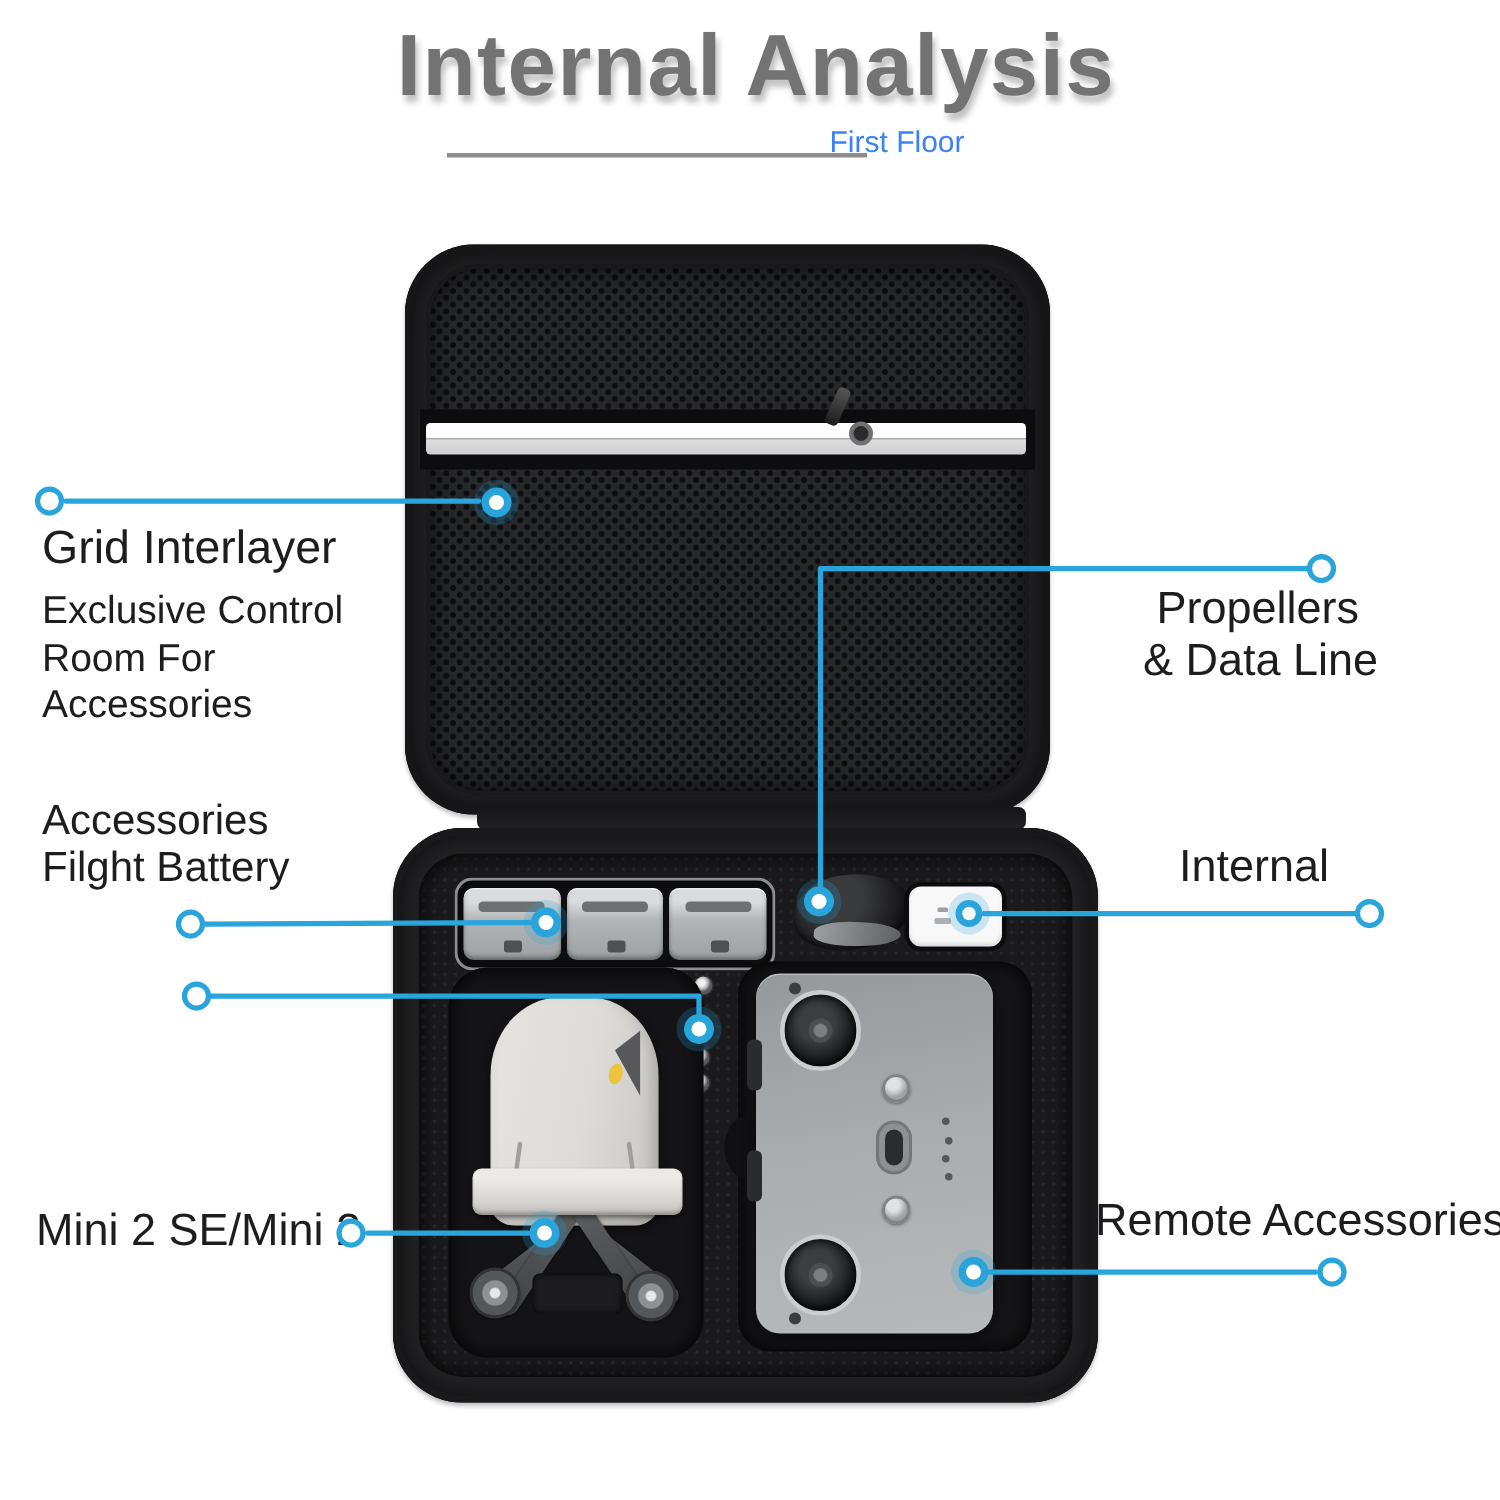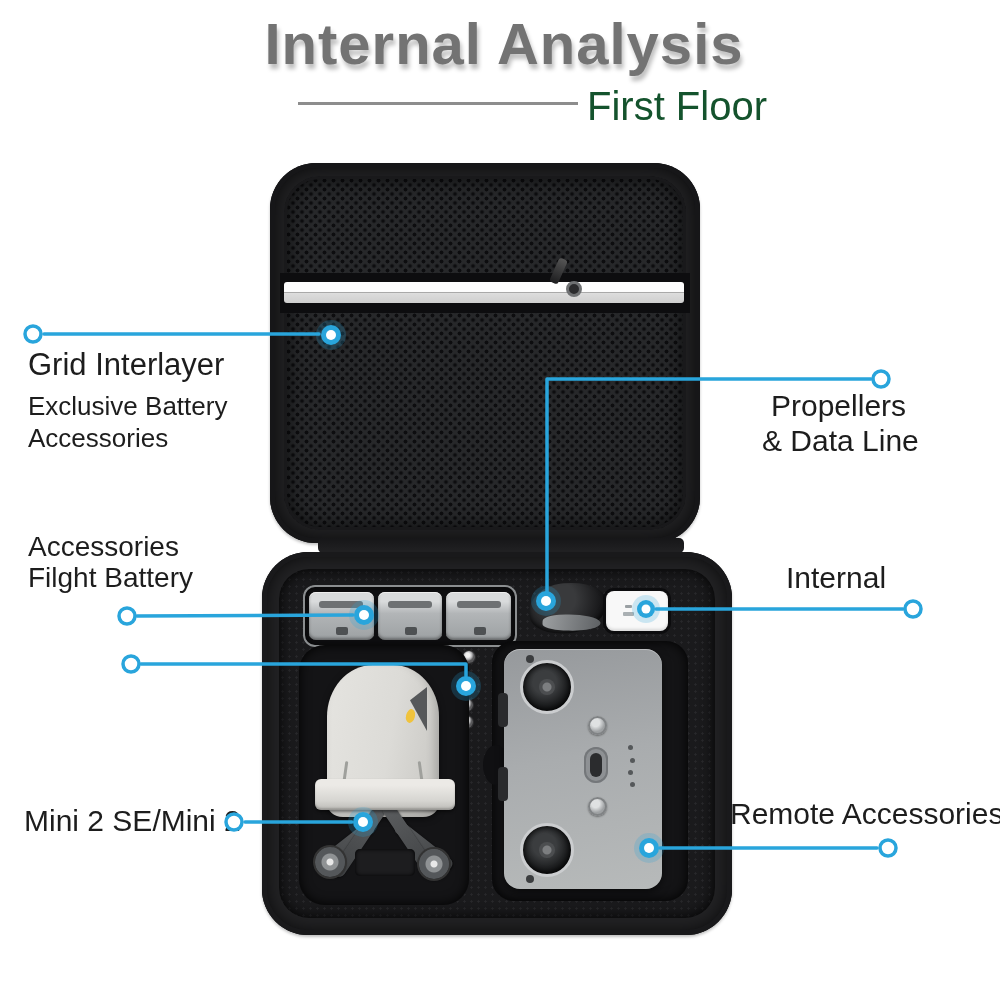--- a/index.html
+++ b/index.html
@@ -20,21 +20,21 @@
     position:relative;width:1000px;height:1000px;background:#fff;overflow:hidden;
     font-family:"Liberation Sans",sans-serif;color:var(--label);
   }
   
   .title{
     position:absolute;left:0;top:6px;width:1000px;text-align:center;
     font-size:58px;font-weight:bold;letter-spacing:1px;color:var(--title);
     text-shadow:2px 5px 4px #bfbfbf;margin:4px;
   }
   .sub-rule{position:absolute;left:298px;top:102px;width:280px;height:3px;background:#8d8d8d;}
-  .subtitle{position:absolute;left:587px;top:84px;font-size:40px;color:#14532d;}
+  .subtitle{position:absolute;left:553px;top:84px;font-size:20px;color:#3b82f6;}
   
   .lbl{position:absolute;line-height:1.12;white-space:nowrap;}
   .lbl-grid{left:28px;top:348px;font-size:31px;}
   .lbl-grid-sub{left:28px;top:391px;font-size:26px;line-height:1.22;}
   .lbl-batt{left:28px;top:531px;font-size:28px;}
   .lbl-sticks{left:38px;top:677px;font-size:28px;}
   .lbl-mini{left:24px;top:804px;font-size:30px;}
   .lbl-prop{left:762px;top:389px;font-size:30px;line-height:1.15;}
   .lbl-prop .ind{padding-left:9px;}
   .lbl-charger{left:786px;top:561px;font-size:30px;}
@@ -307,21 +307,22 @@
       <line class="co-line" x1="660" y1="848" x2="877" y2="848"></line>
       <circle class="co-ring" cx="888" cy="848" r="8"></circle>
       <circle class="co-glow" cx="649" cy="848" r="15"></circle>
       <circle class="co-dot" cx="649" cy="848" r="10"></circle>
       <circle class="co-core" cx="649" cy="848" r="5"></circle>
     </g>
   </svg>
 
   <div class="lbl lbl-grid">Grid Interlayer</div>
   <div class="lbl lbl-grid-sub">
-    <div>Exclusive Battery</div>
+    <div>Exclusive Control</div>
+    <div>Room For</div>
     <div>Accessories</div>
   </div>
 
   <div class="lbl lbl-batt">
     <div>Accessories</div>
     <div>Filght Battery</div>
   </div>
 
   <div class="lbl lbl-mini">Mini 2 SE/Mini 2</div>
 

